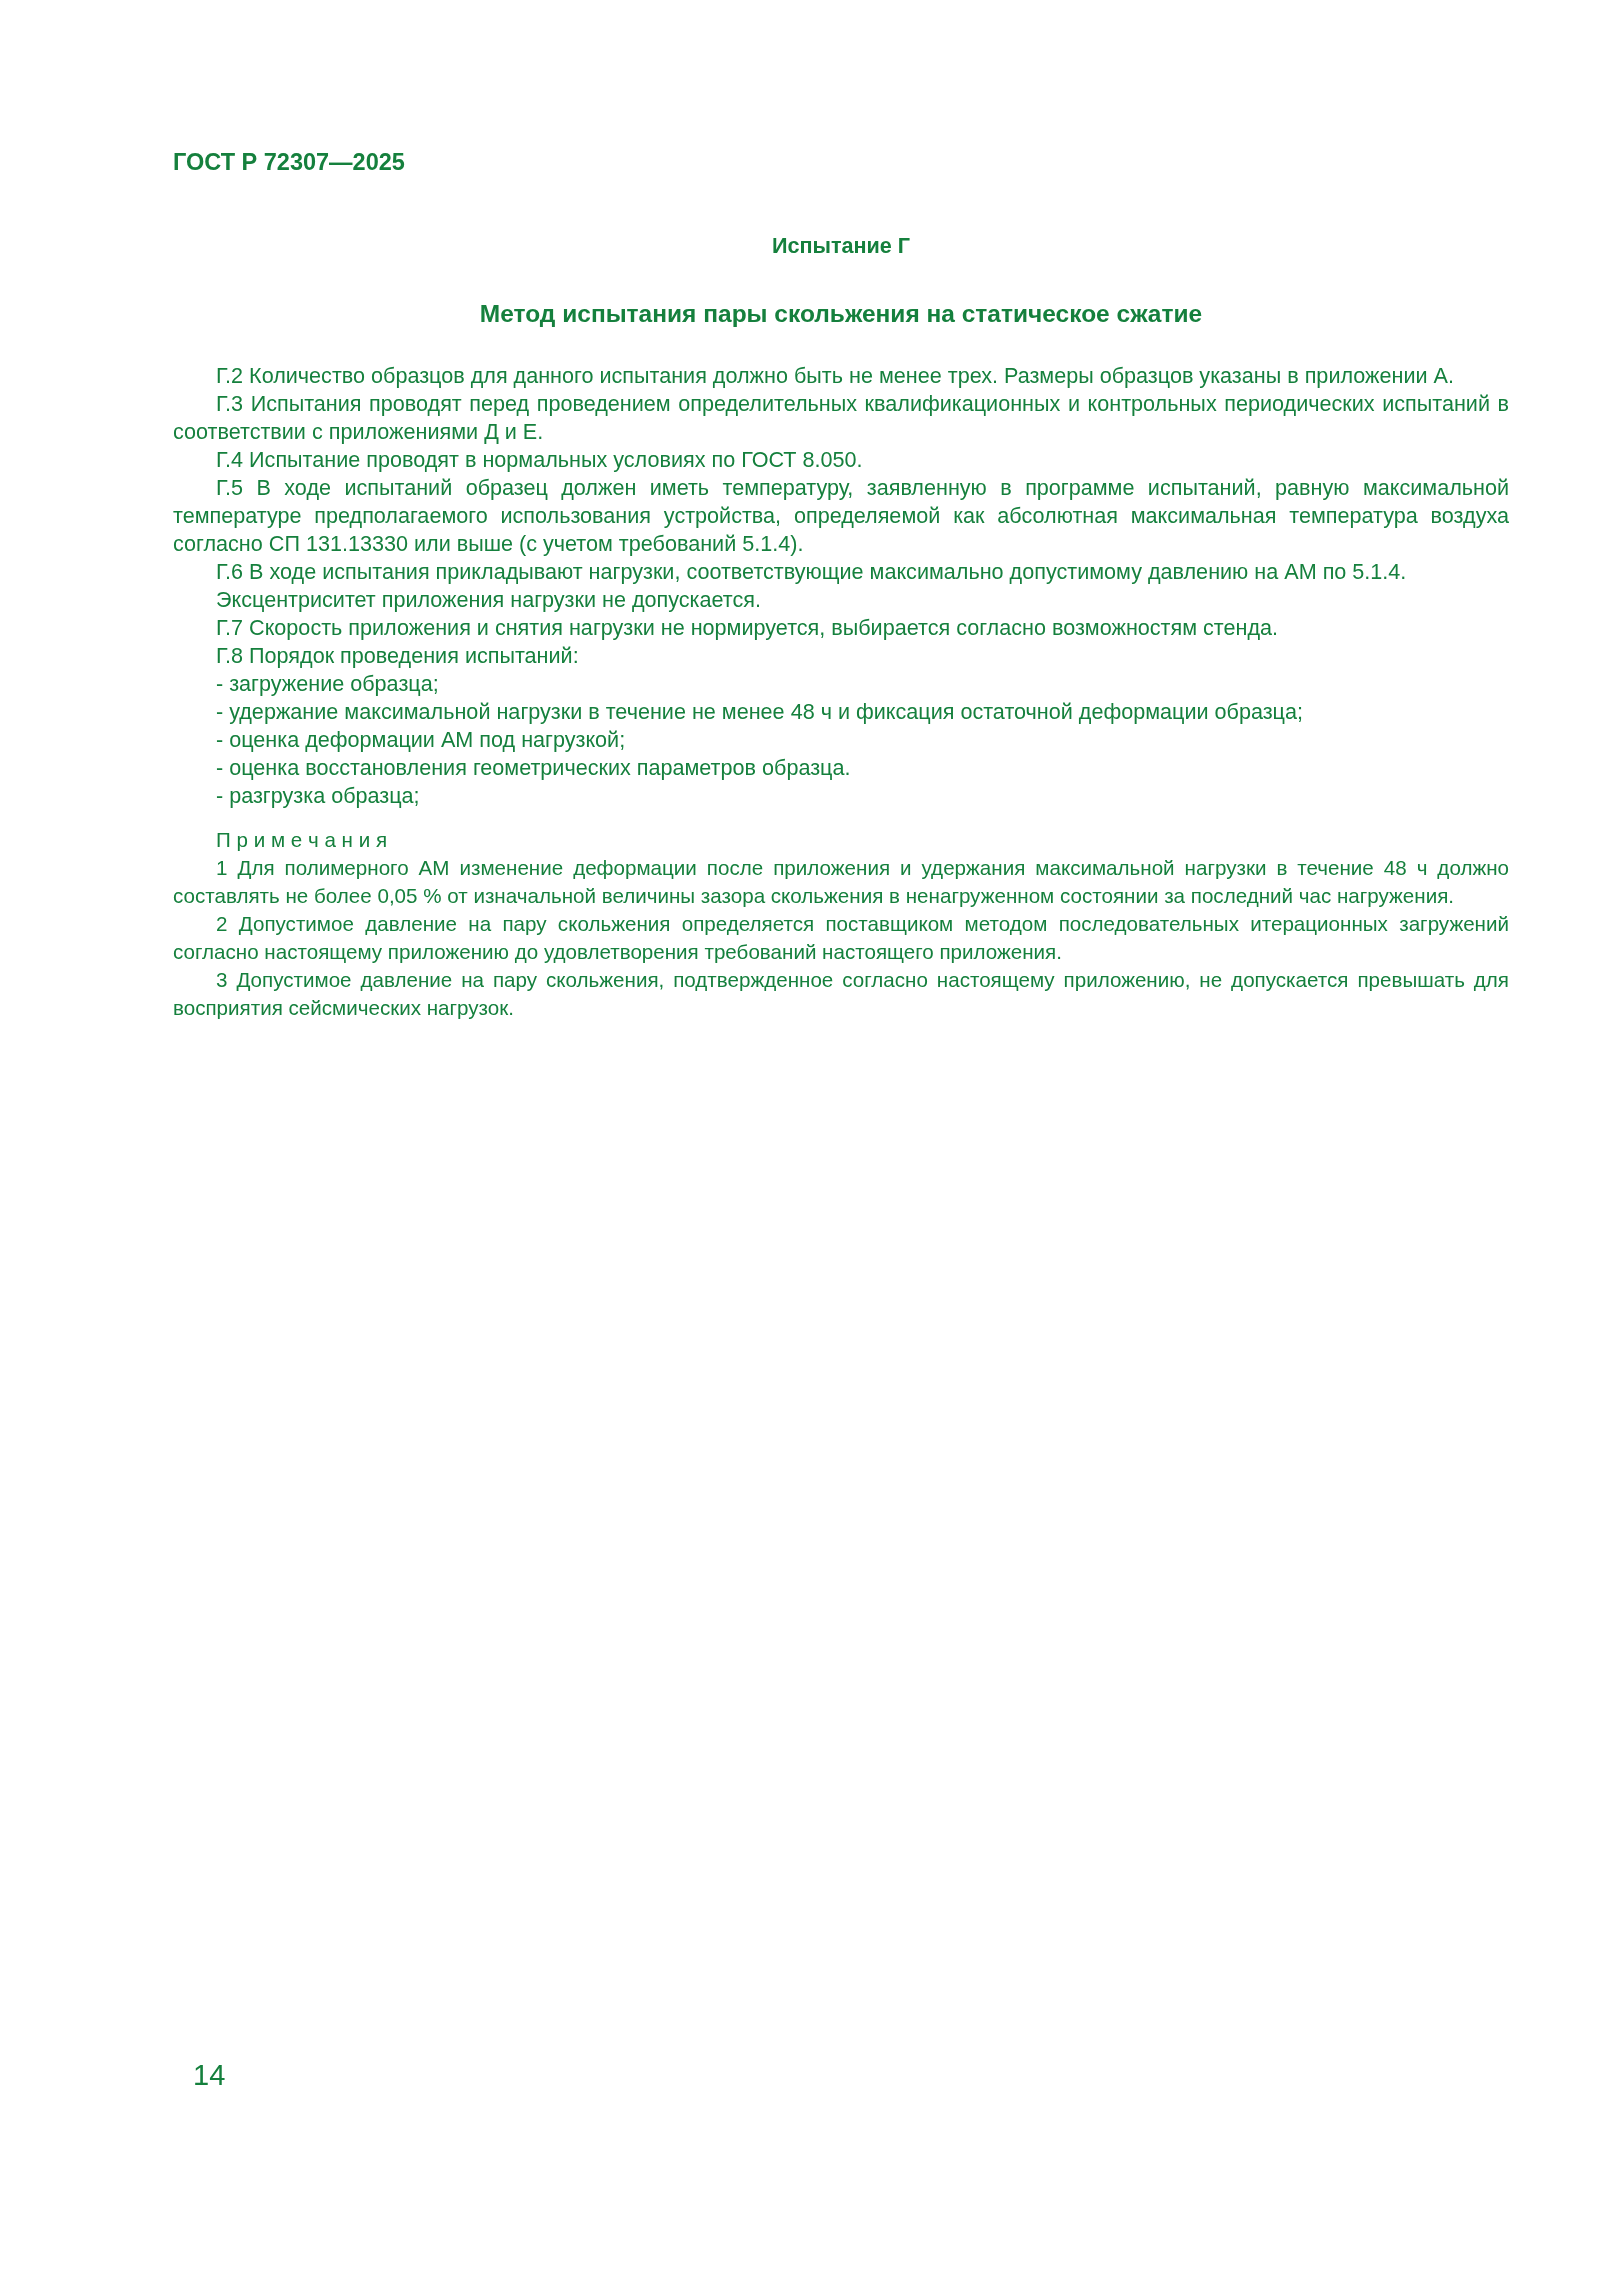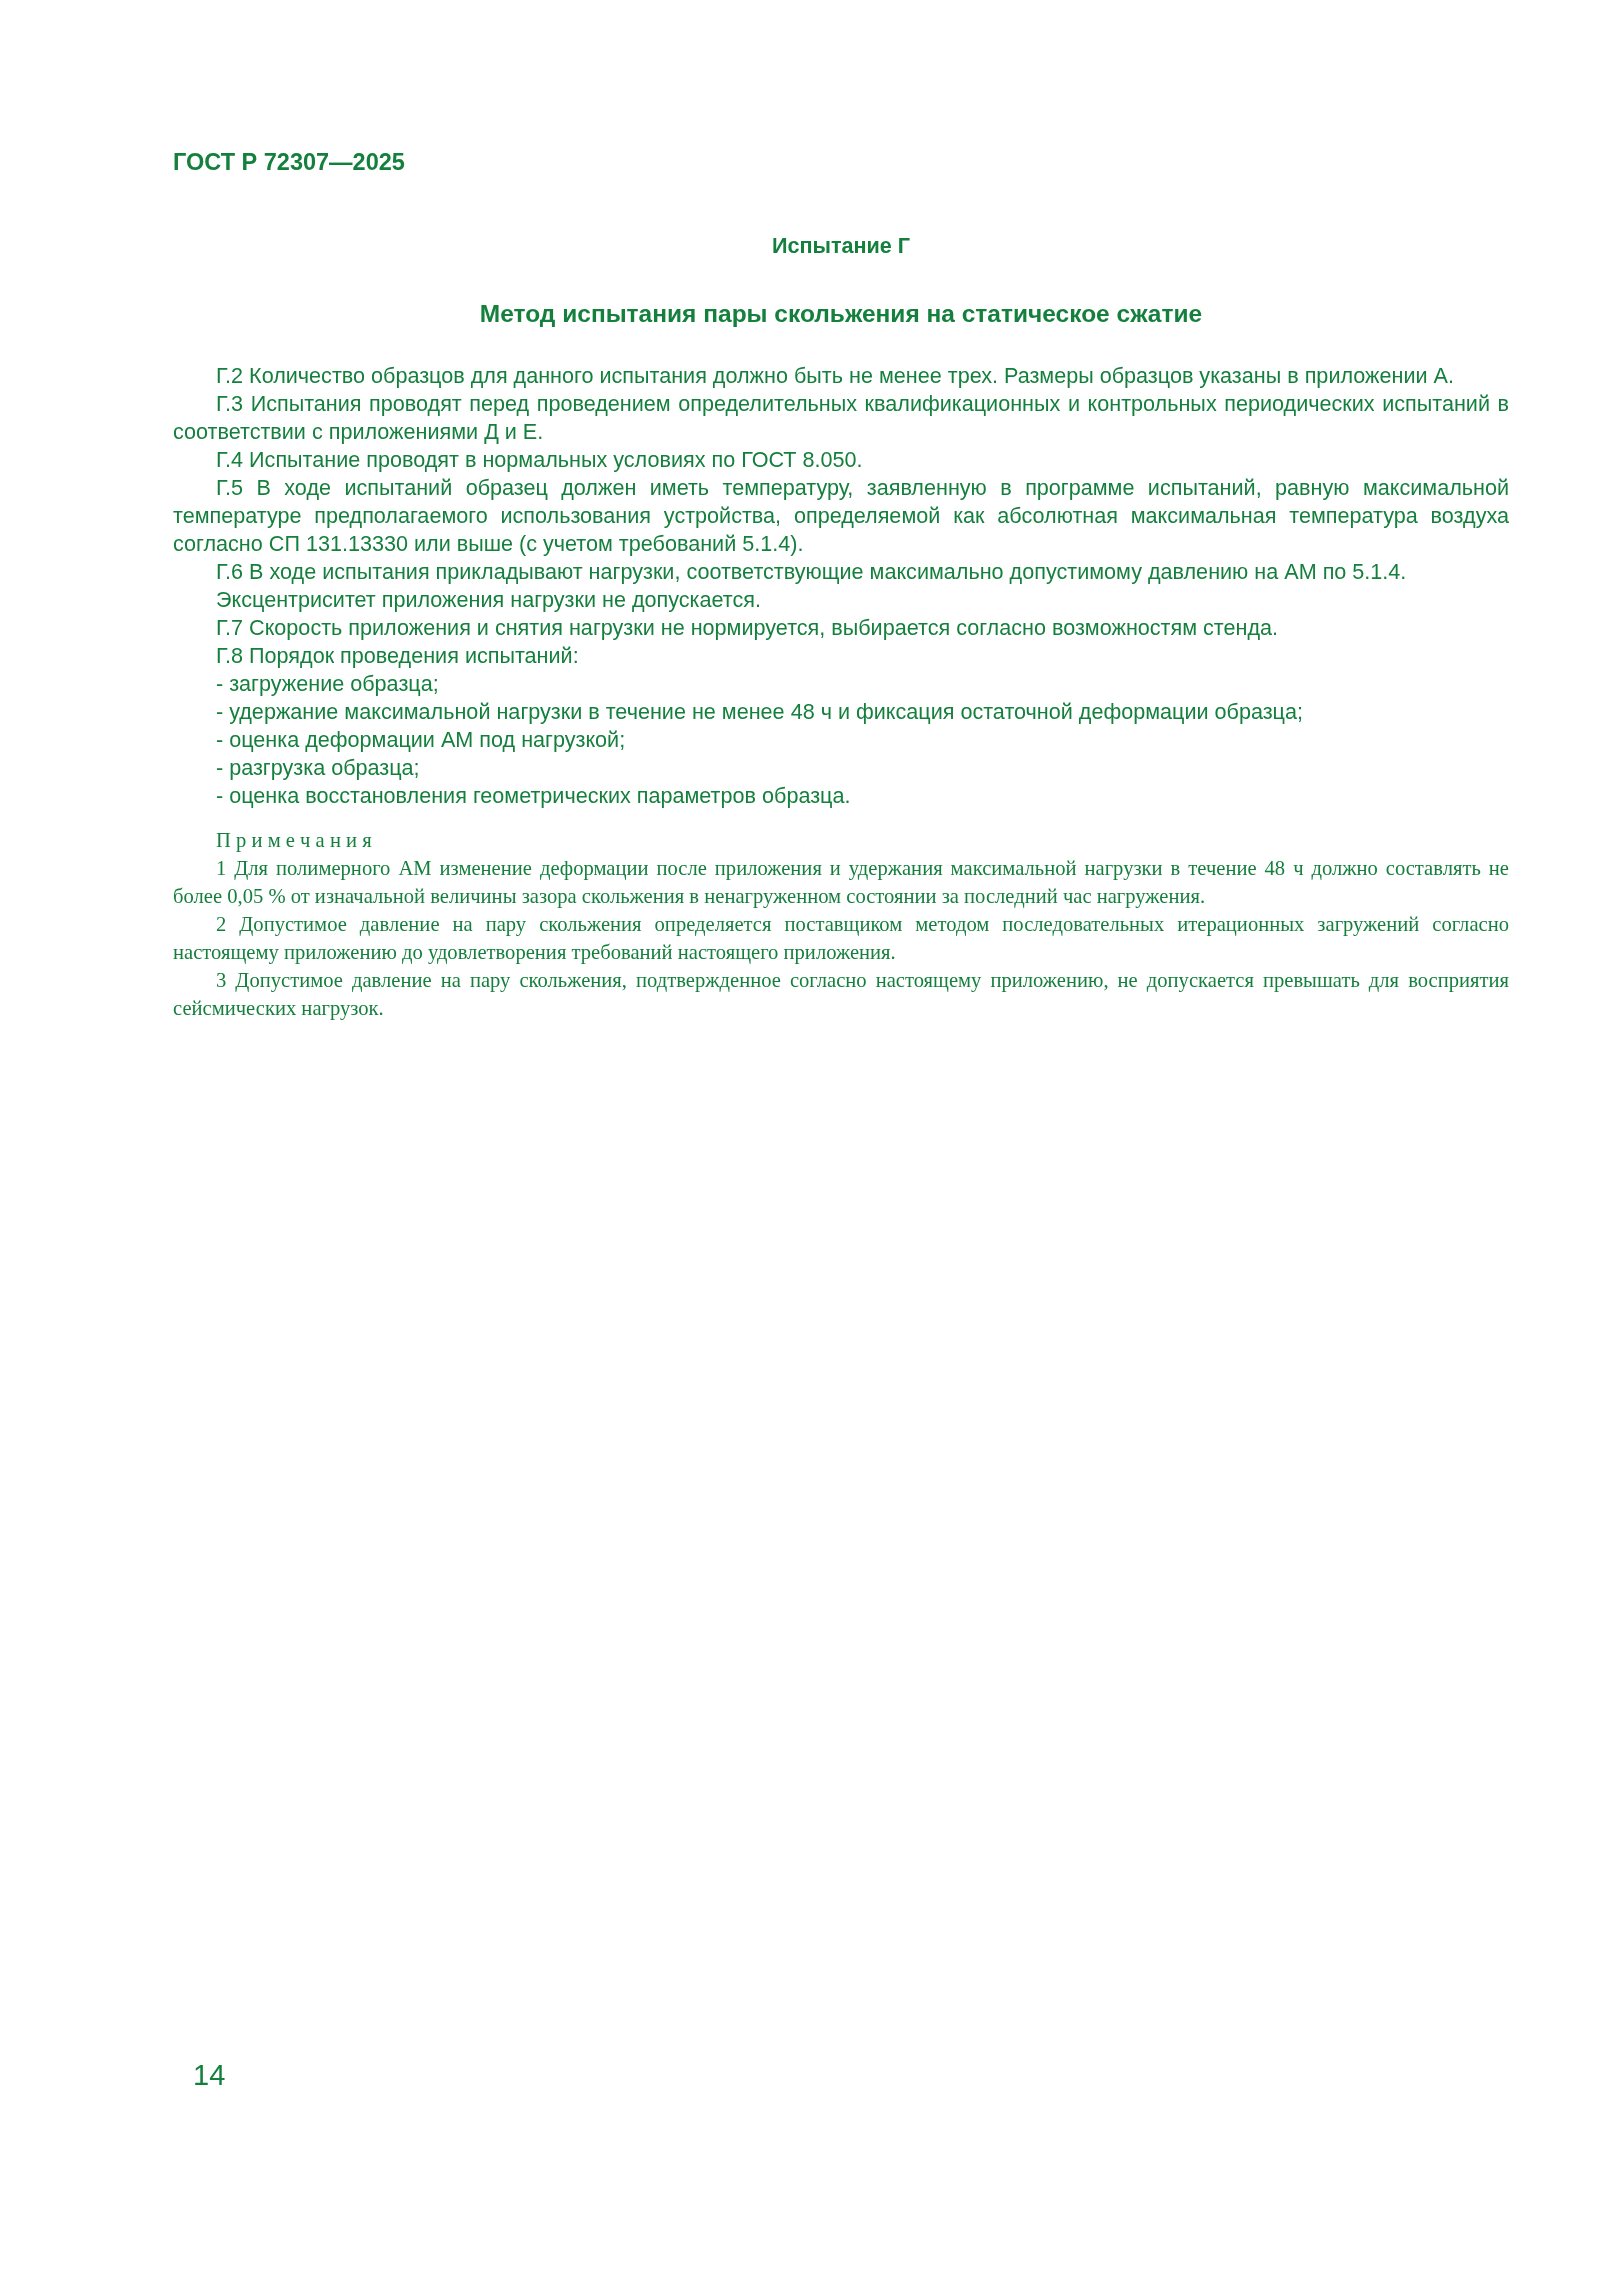--- a/index.html
+++ b/index.html
@@ -46,21 +46,20 @@
   }
   .body-text p {
     margin: 0;
     text-indent: 43px;
   }
   .body-text p.list-item {
     text-align: left;
   }
   .notes {
     margin-top: 16.7px;
-    font-family: Liberation Serif, serif;
   }
   .notes p {
     font-size: 20.6px;
   }
   .notes .notes-heading {
     text-align: left;
   }
   .closing {
     margin-top: 25.5px;
   }
@@ -90,22 +89,22 @@
     <p>Г.4 Испытание проводят в нормальных условиях по ГОСТ 8.050.</p>
     <p>Г.5 В ходе испытаний образец должен иметь температуру, заявленную в программе испытаний, равную мак­симальной температуре предполагаемого использования устройства, определяемой как абсолютная максималь­ная температура воздуха согласно СП 131.13330 или выше (с учетом требований 5.1.4).</p>
     <p>Г.6 В ходе испытания прикладывают нагрузки, соответствующие максимально допустимому давлению на АМ по 5.1.4.</p>
     <p>Эксцентриситет приложения нагрузки не допускается.</p>
     <p>Г.7 Скорость приложения и снятия нагрузки не нормируется, выбирается согласно возможностям стенда.</p>
     <p>Г.8 Порядок проведения испытаний:</p>
 
     <p class="list-item">- загружение образца;</p>
     <p class="list-item">- удержание максимальной нагрузки в течение не менее 48 ч и фиксация остаточной деформации образца;</p>
     <p class="list-item">- оценка деформации АМ под нагрузкой;</p>
+    <p class="list-item">- оценка восстановления геометрических параметров образца.</p>
     <p class="list-item">- разгрузка образца;</p>
-    <p class="list-item">- оценка восстановления геометрических параметров образца.</p>
 
     <div class="notes">
       <p class="notes-heading">П р и м е ч а н и я</p>
       <p>1 Для полимерного АМ изменение деформации после приложения и удержания максимальной нагрузки в течение 48 ч должно составлять не более 0,05 % от изначальной величины зазора скольжения в ненагруженном состоянии за последний час нагружения.</p>
       <p>2 Допустимое давление на пару скольжения определяется поставщиком методом последовательных итера­ционных загружений согласно настоящему приложению до удовлетворения требований настоящего приложения.</p>
       <p>3 Допустимое давление на пару скольжения, подтвержденное согласно настоящему приложению, не допу­скается превышать для восприятия сейсмических нагрузок.</p>
     </div>
 
   </div>
 

